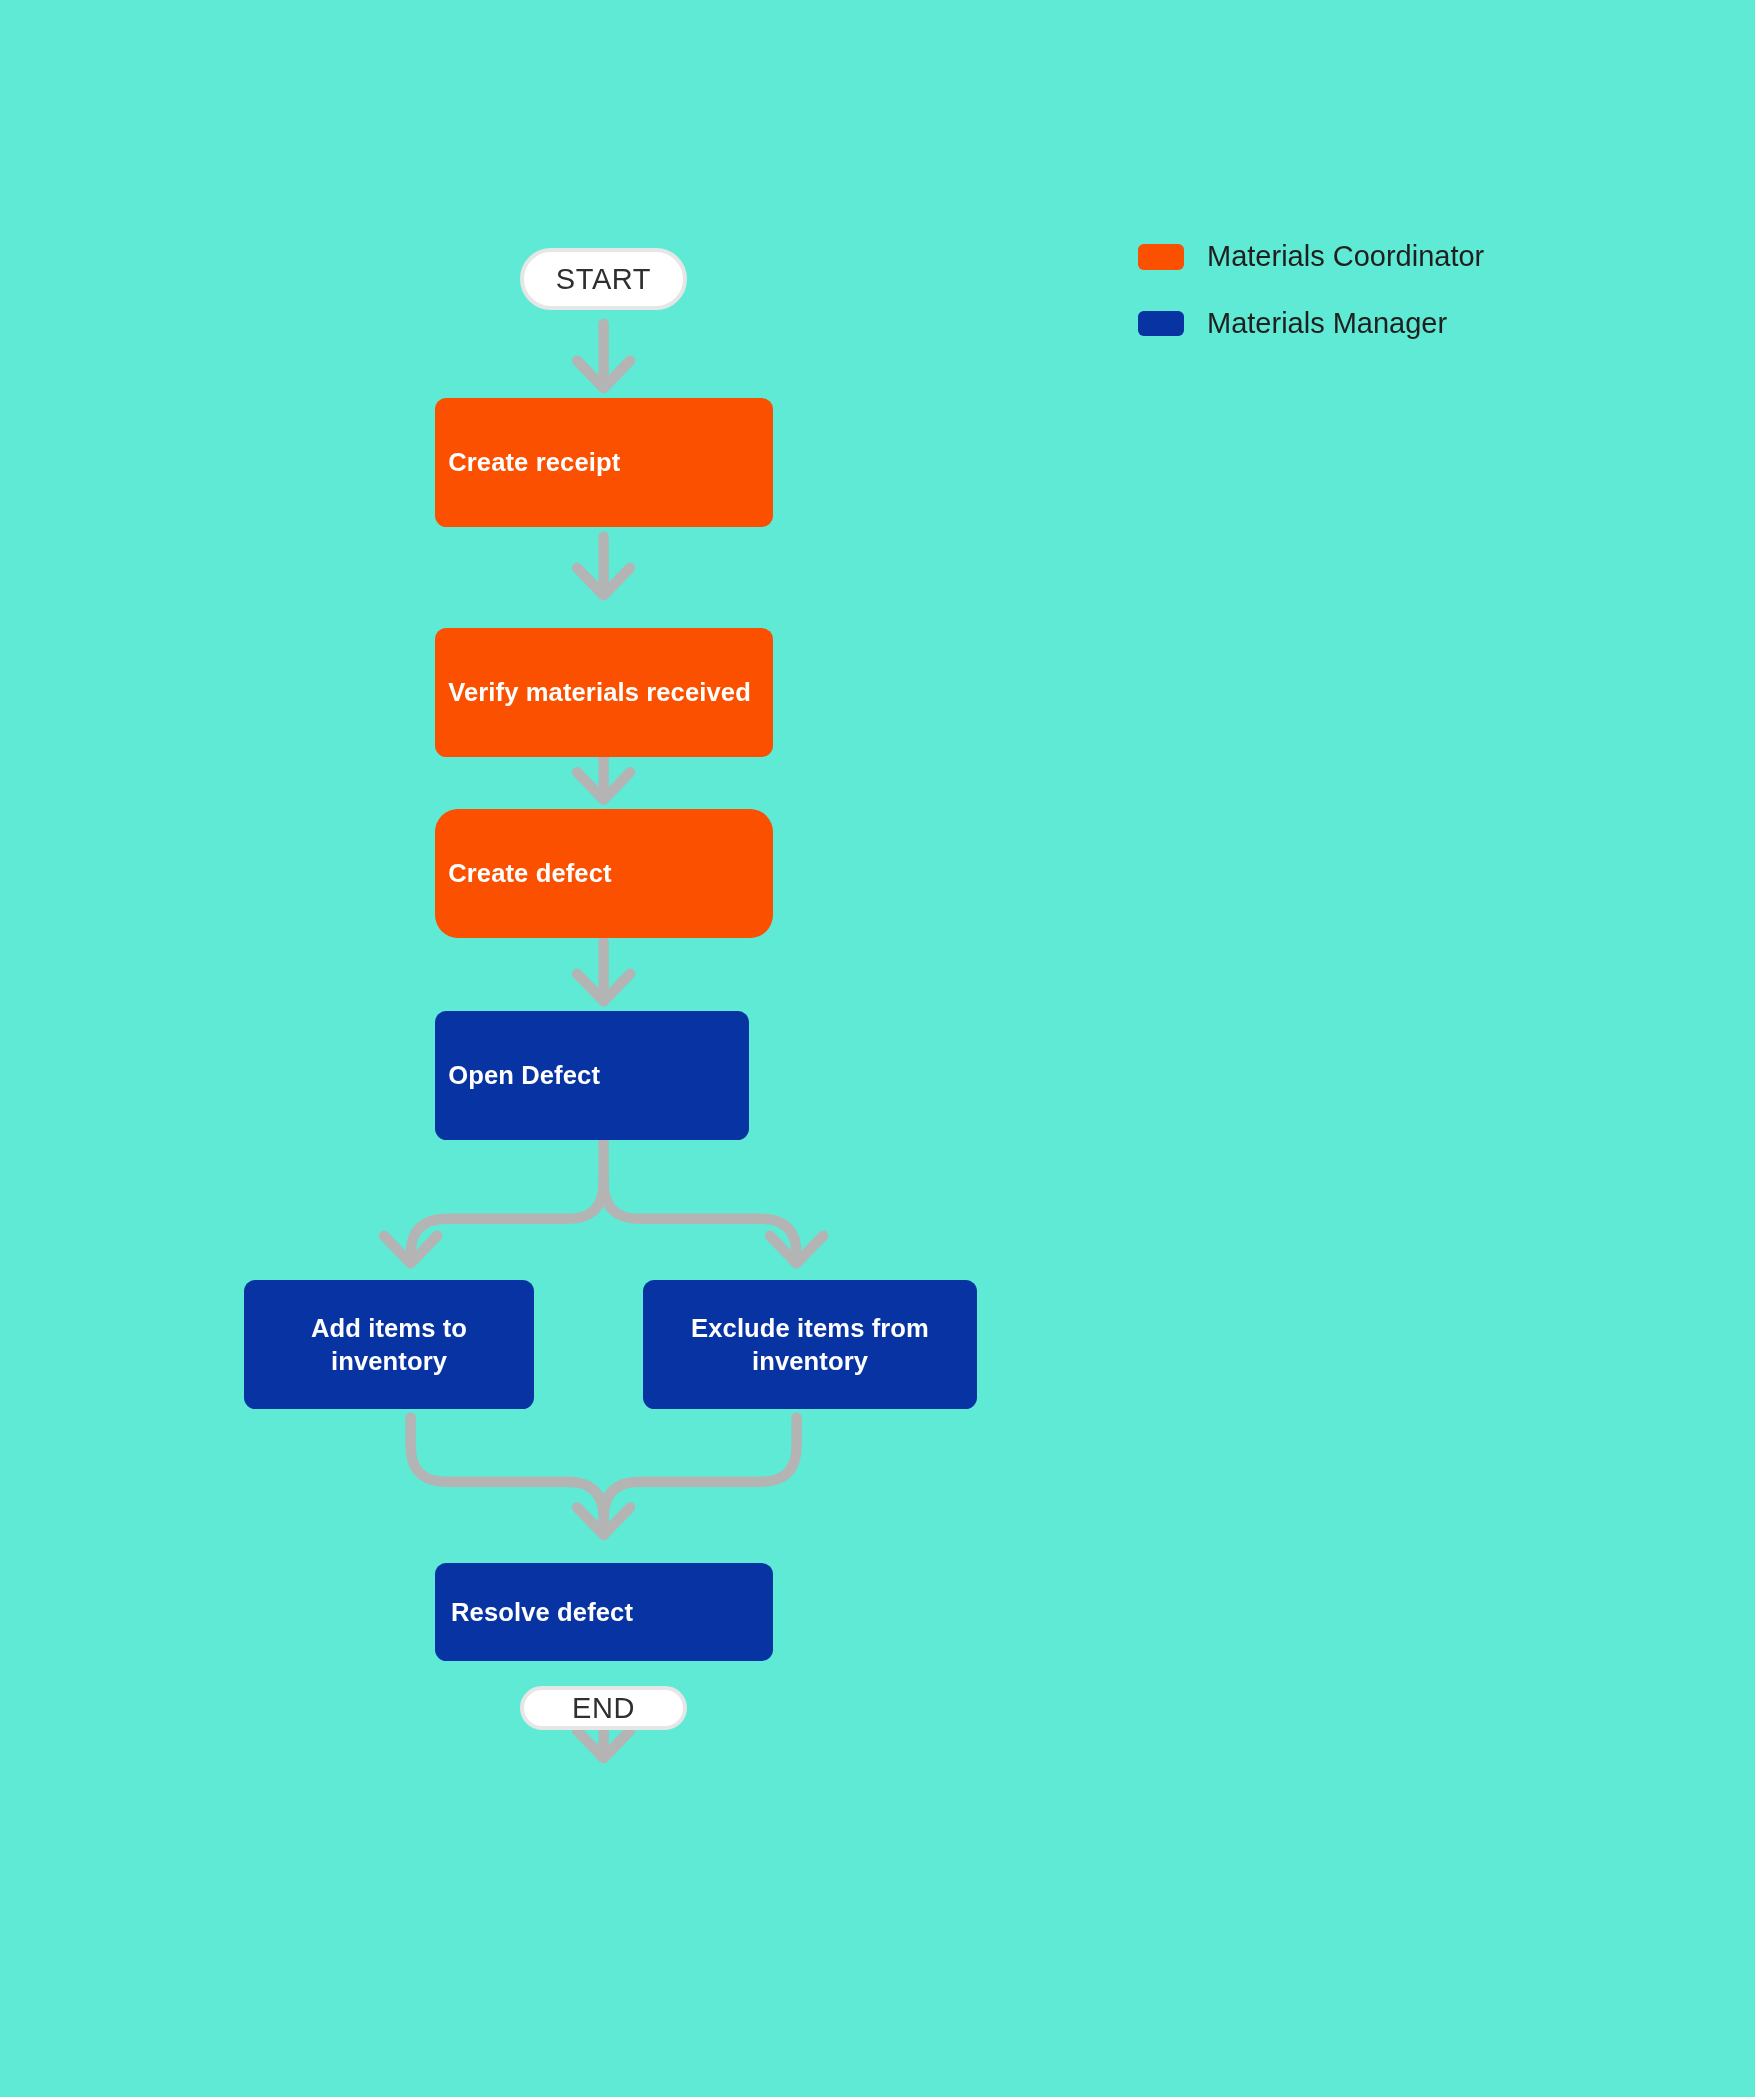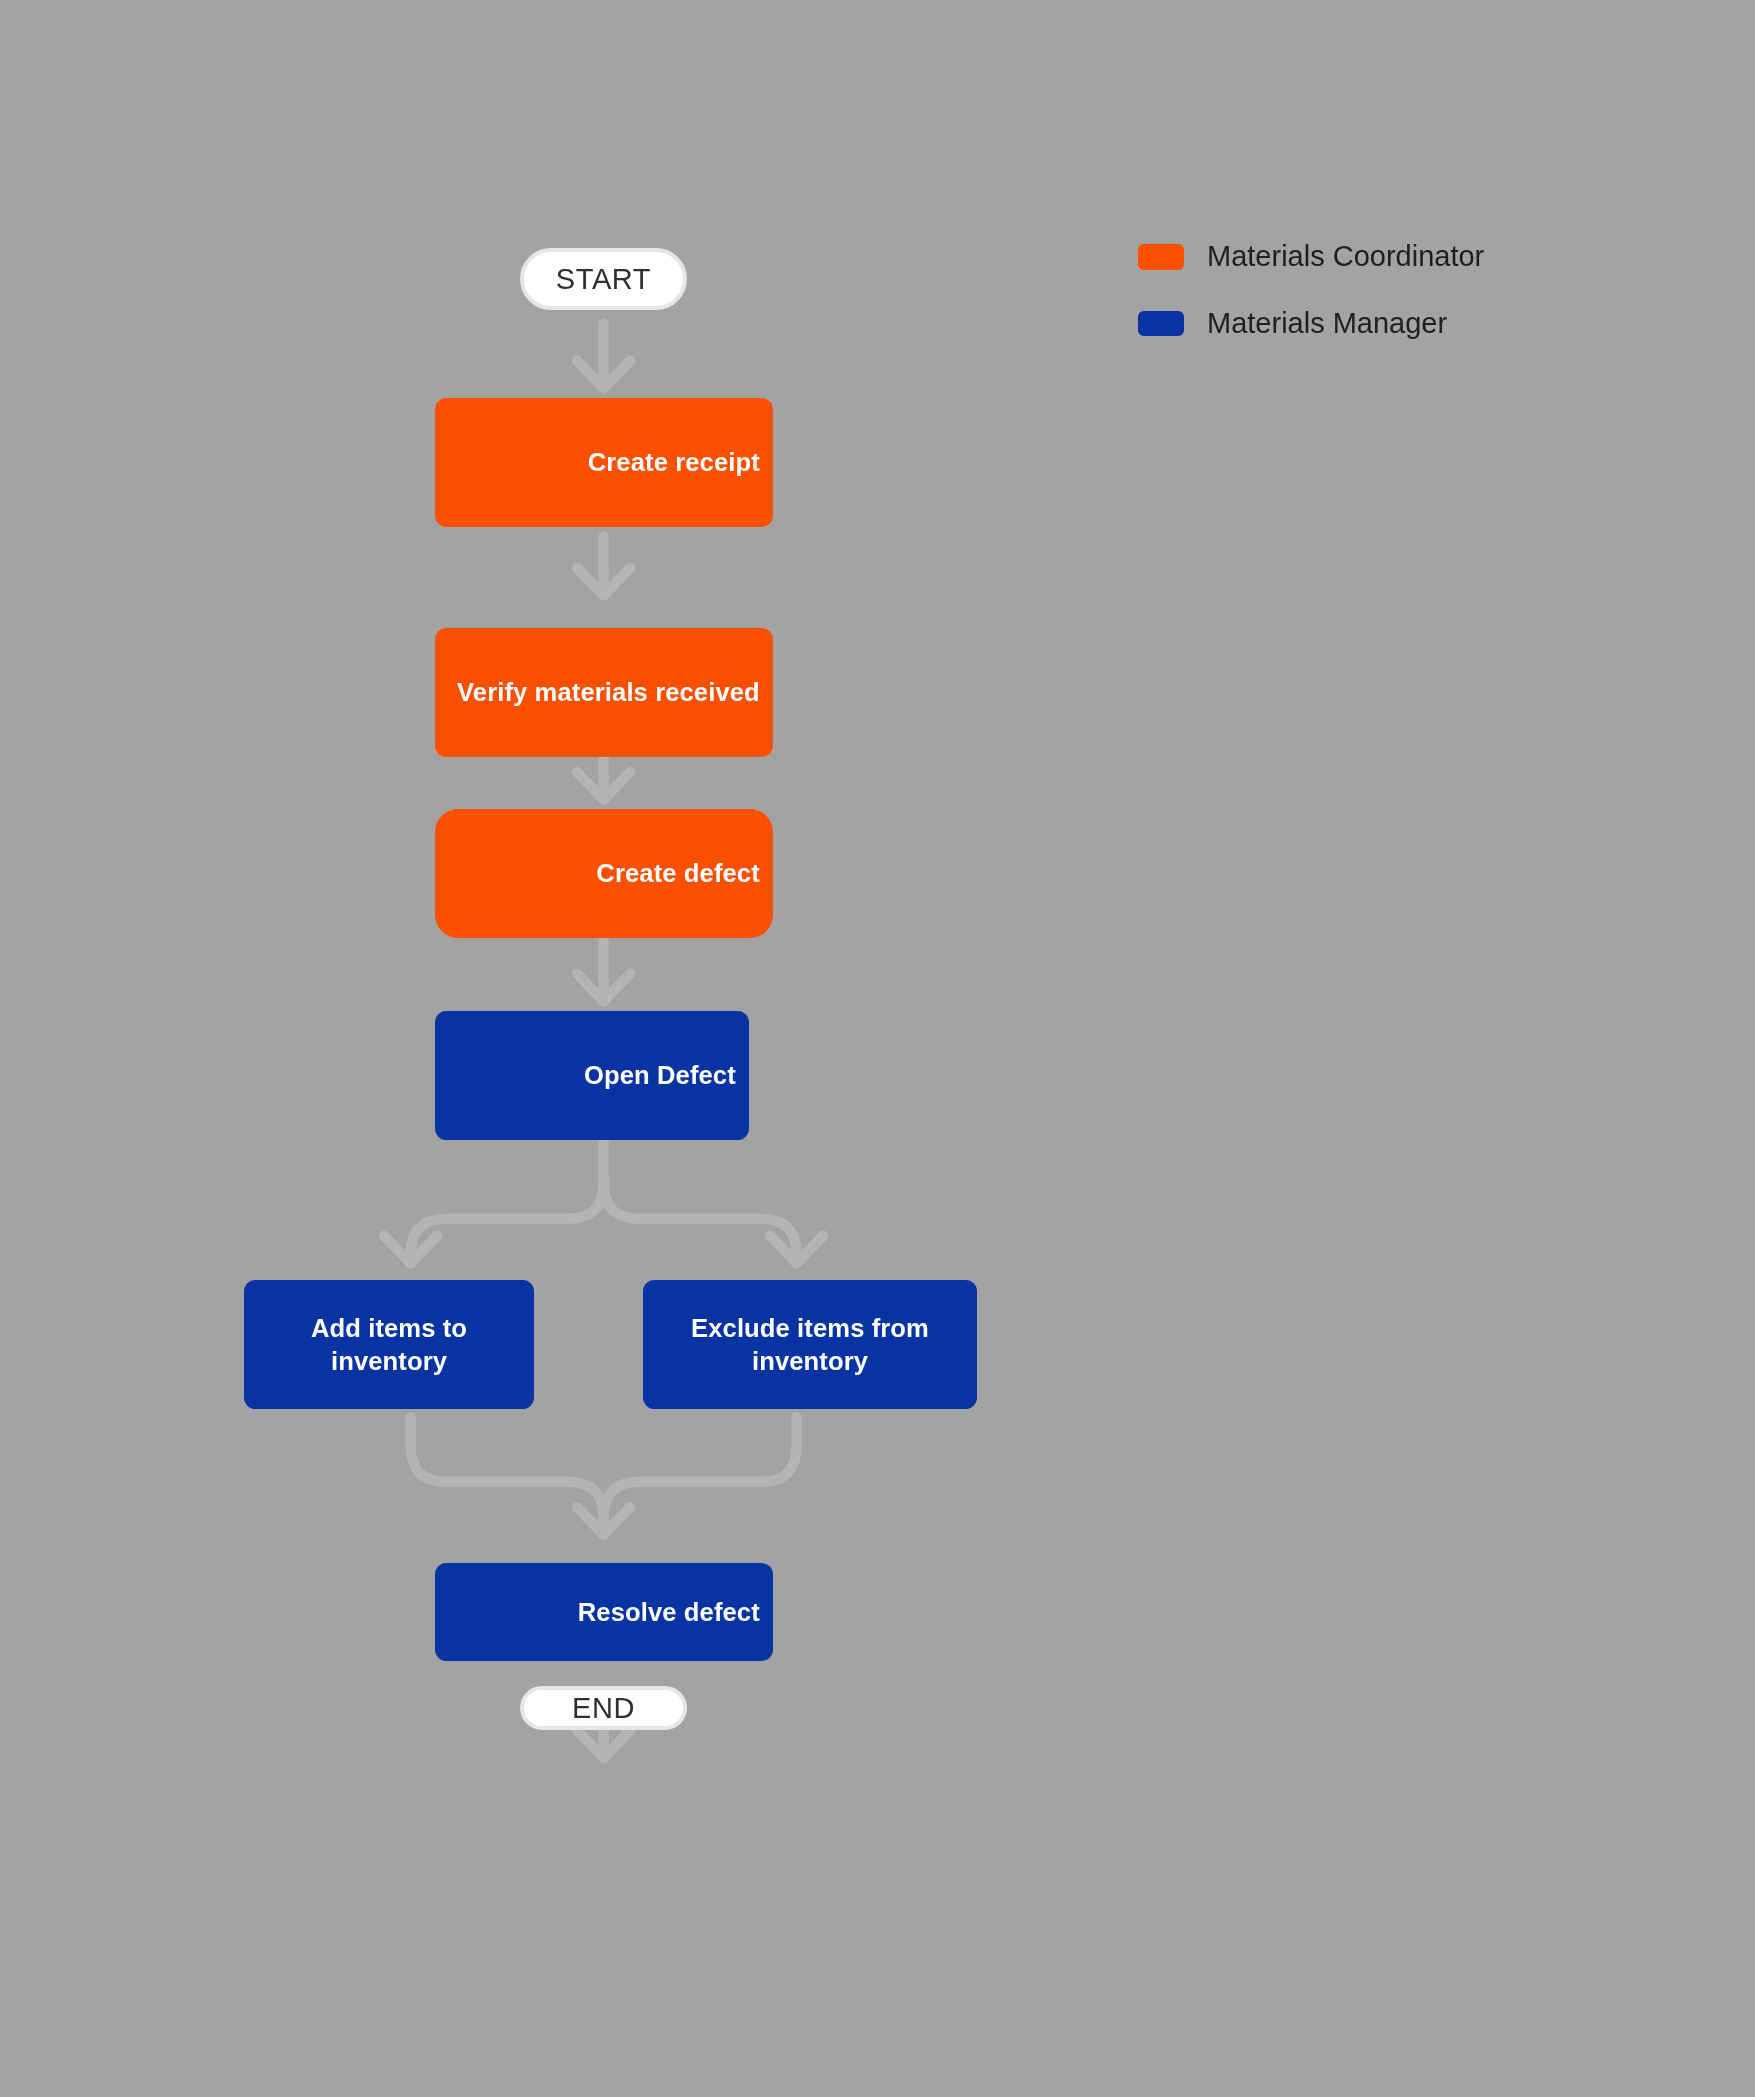--- a/index.html
+++ b/index.html
@@ -8,31 +8,31 @@
     background: #ffffff;
   }
   body {
     font-family: "Liberation Sans", sans-serif;
     -webkit-font-smoothing: antialiased;
   }
   #canvas {
     position: relative;
     width: 1755px;
     height: 2097px;
-    background: #a3a3a3;
+    background: #5eead4;
     overflow: hidden;
   }
 
   
   .node {
     position: absolute;
     box-sizing: border-box;
     display: flex;
     align-items: center;
-    justify-content: flex-end;
+    justify-content: flex-start;
     text-align: center;
     border-radius: 11.4px;
     color: #ffffff;
     font-weight: bold;
     font-size: 25.6px;
     line-height: 1.28;
     letter-spacing: 0.1px;
     padding: 5.7px 13.2px;
   }
   .node.orange { background: #fa5000; }

